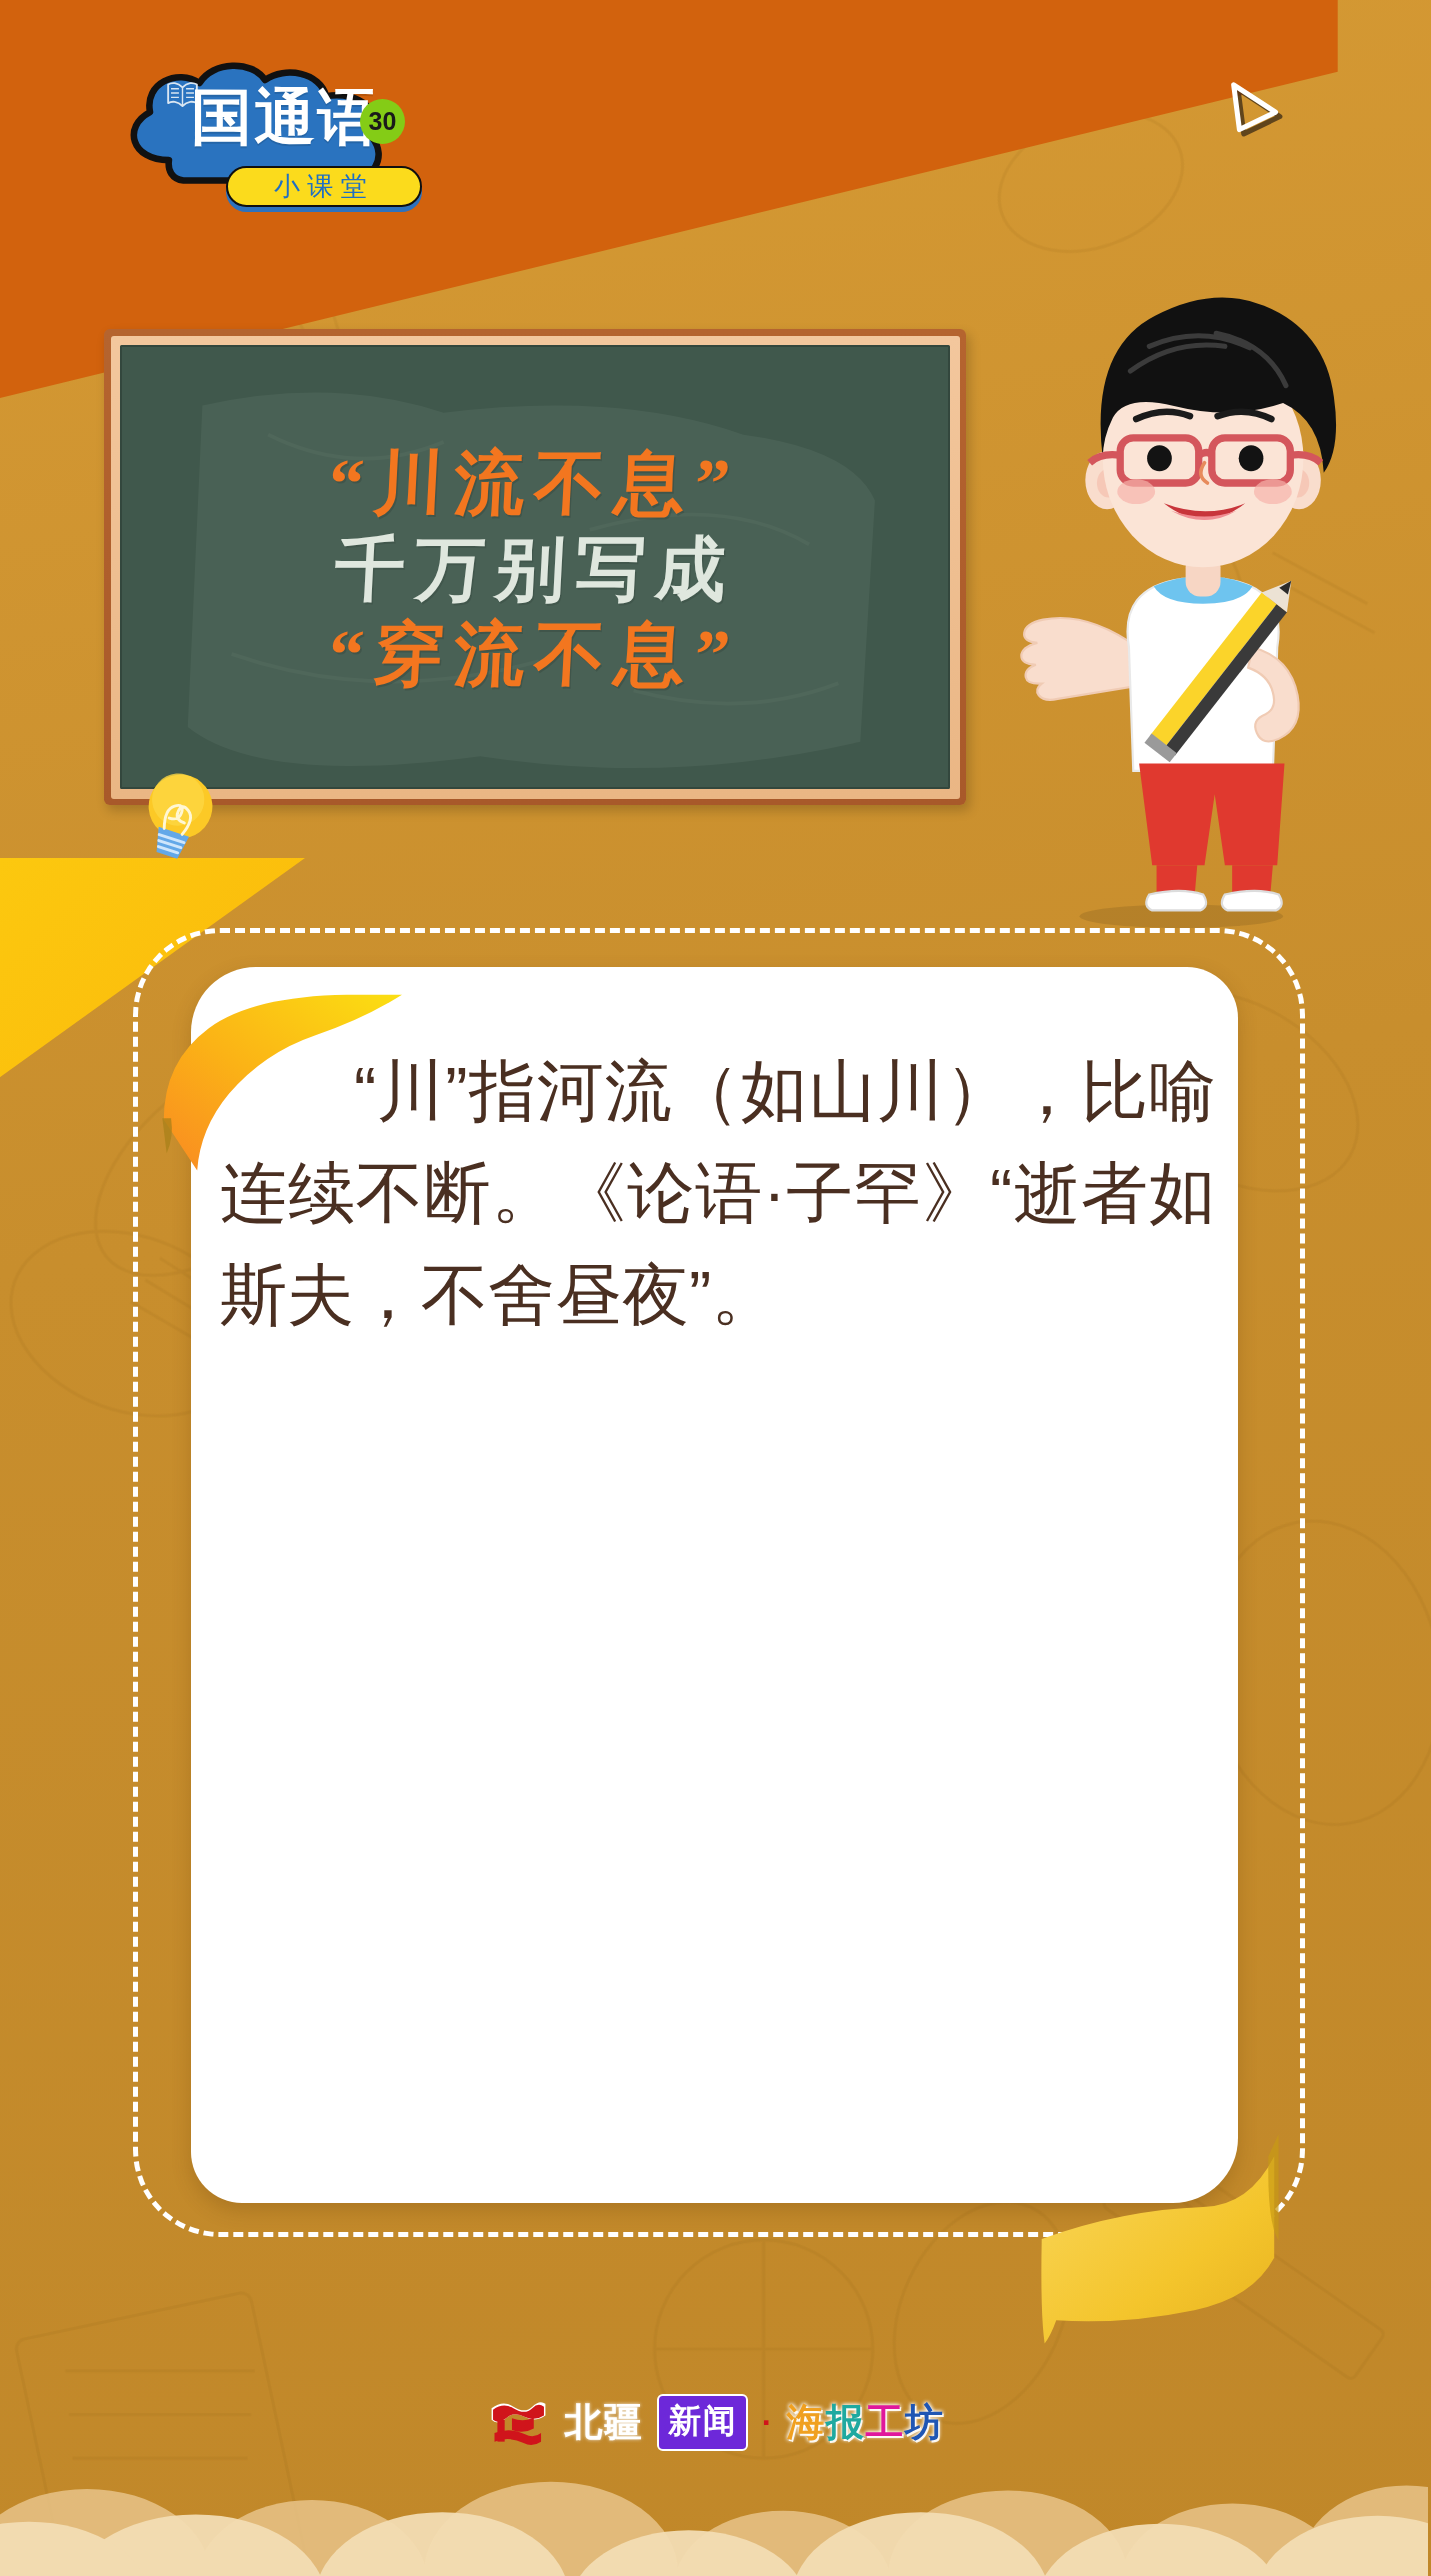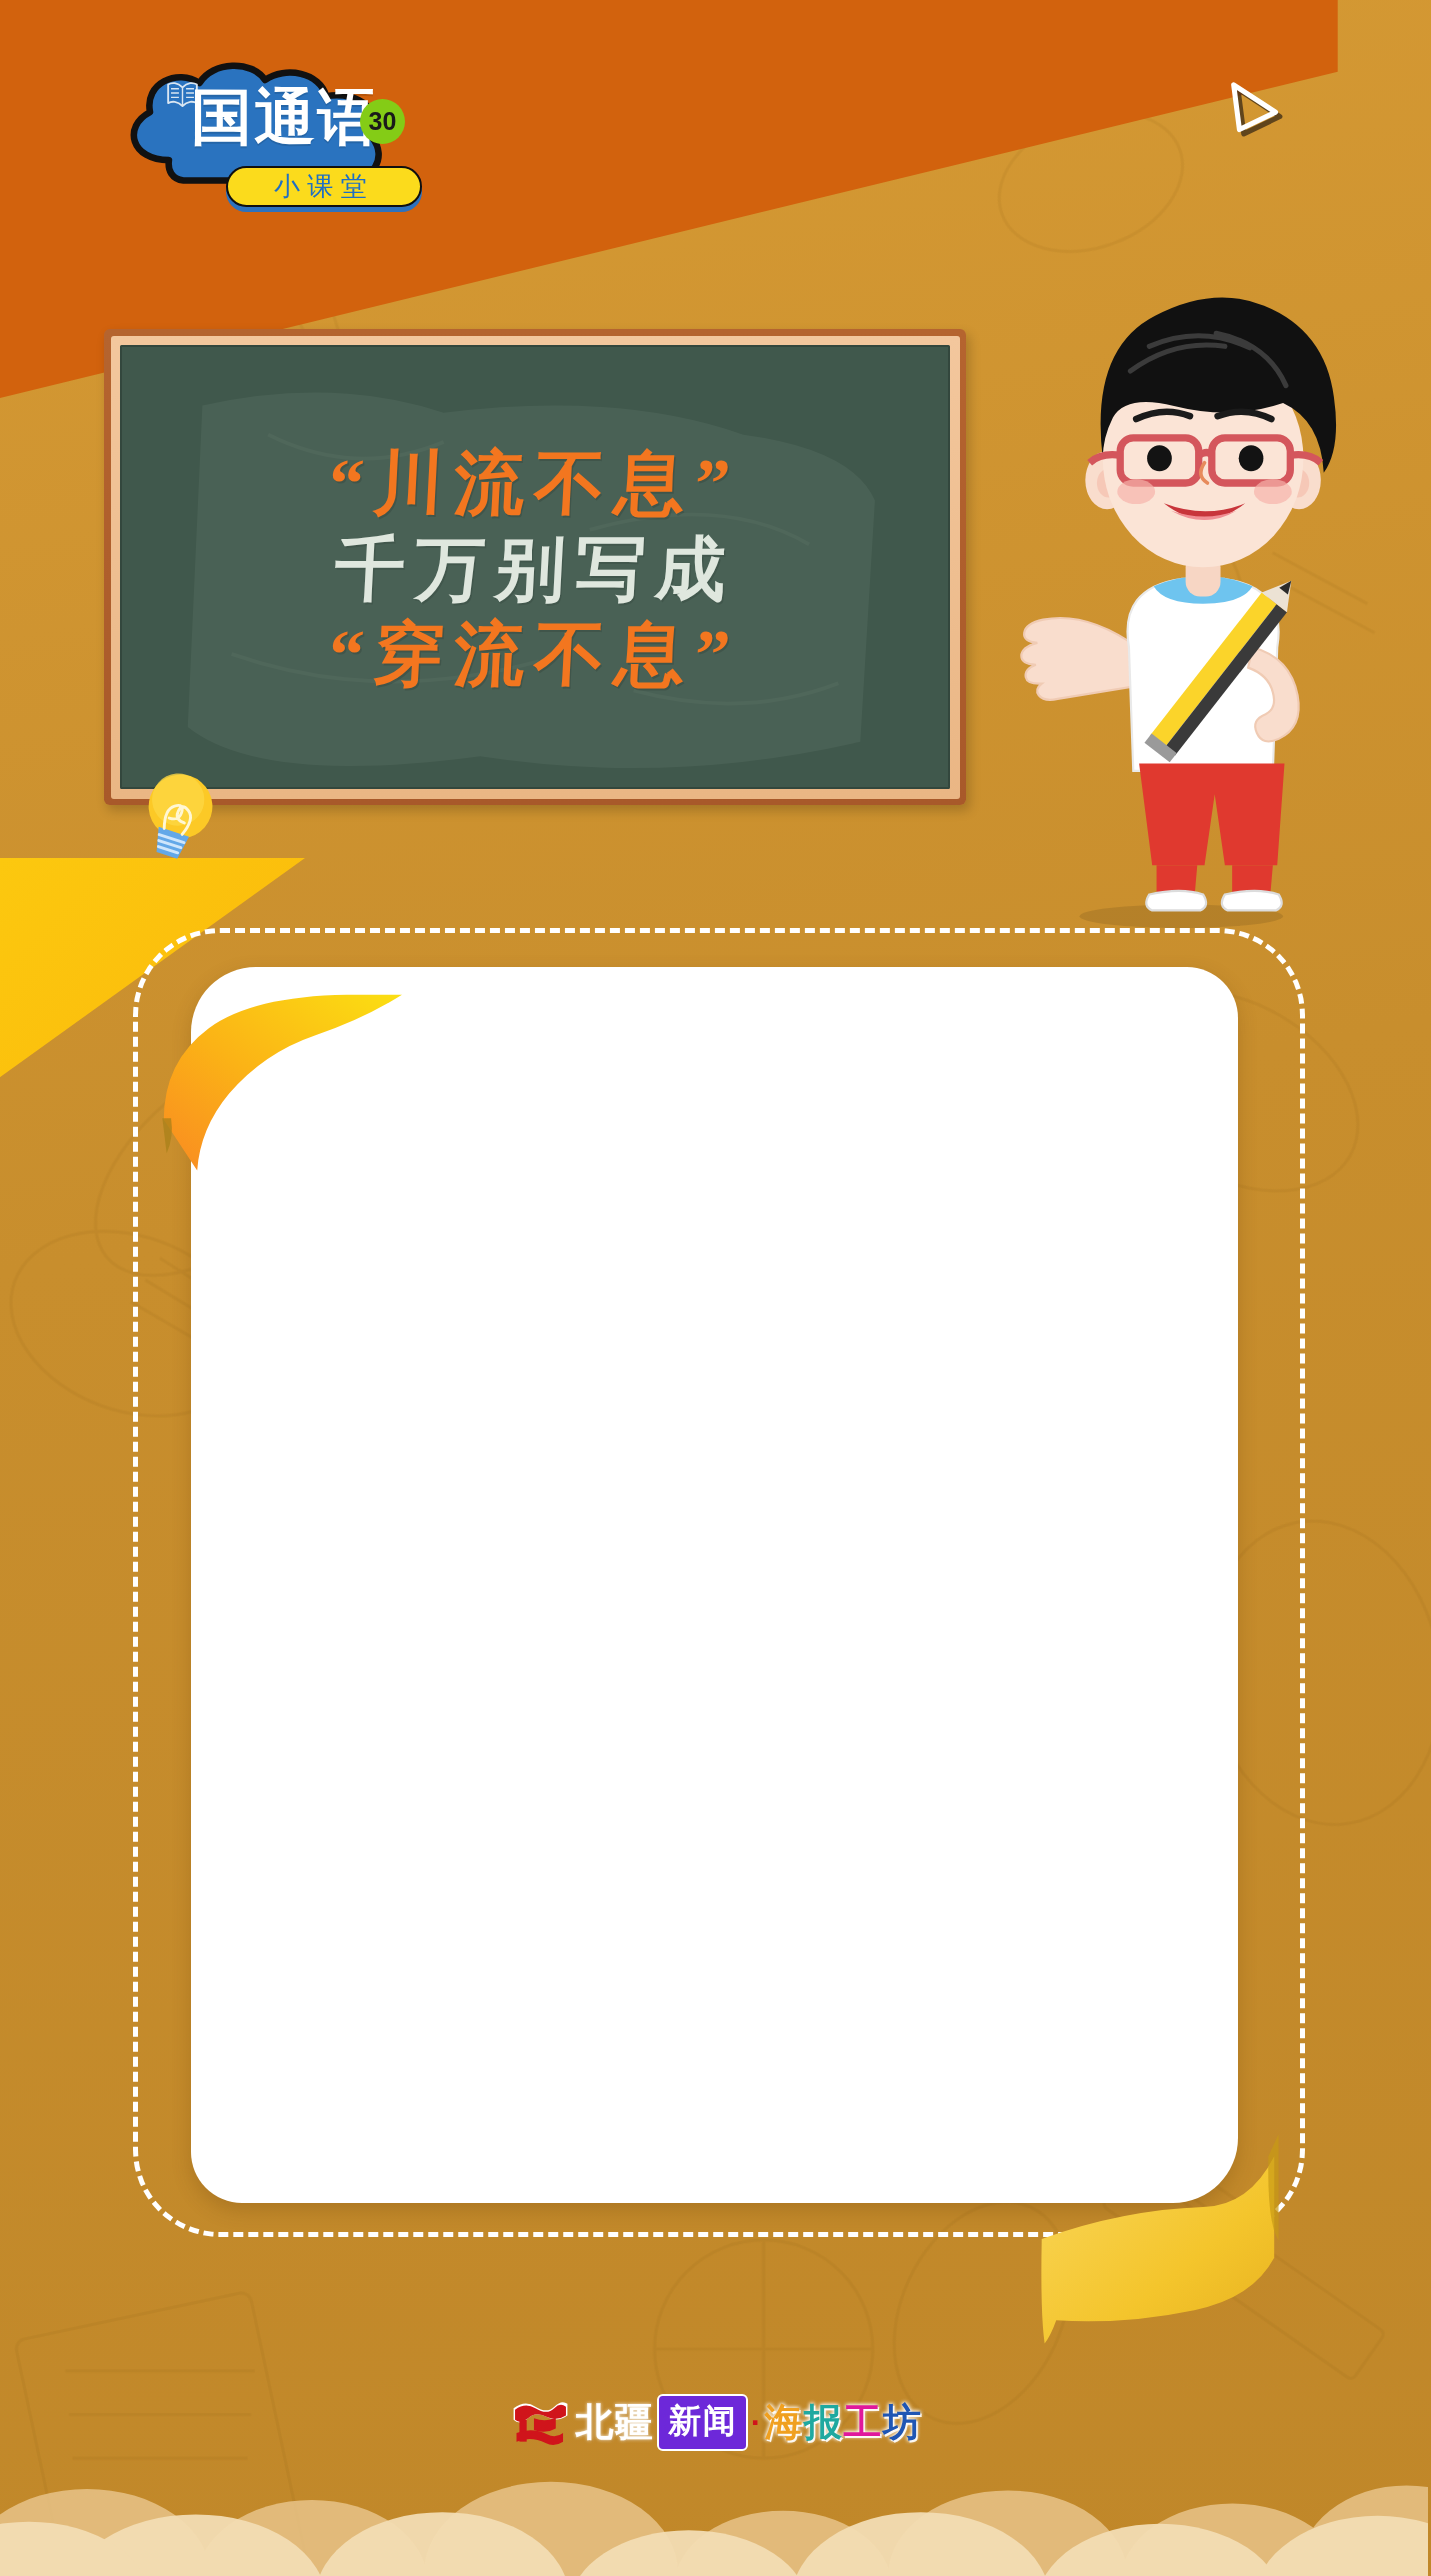--- a/index.html
+++ b/index.html
@@ -131,21 +131,21 @@
     font-size: 67px; line-height: 1.52;
     font-weight: 500; letter-spacing: 0px;
     text-align: justify;
   }
   .card-text p { text-indent: 2em; margin: 0; }
   .card-text p + p { margin-top: 10.2px; }
 
   
   .footer {
     position: absolute; left: 0; right: 0; top: 2394px;
-    display: flex; align-items: center; justify-content: center; gap: 3px;
+    display: flex; align-items: center; justify-content: center; gap: 14px;
   }
   .footer-flag { width: 63px; height: 48px; }
   .footer-bj {
     font-family: "Liberation Serif", "DejaVu Serif", serif;
     font-size: 38px; font-weight: 800; color: #ffffff;
     text-shadow: 0 0 3.6px rgba(255,255,255,.9), 1.5px 1.5px 0 rgba(180,120,30,.35);
     letter-spacing: 1.5px;
   }
   .footer-news {
     background: #6d28d9; color: #ffffff;
@@ -358,20 +358,21 @@
         <stop offset="60%" stop-color="#f4c52c"></stop>
         <stop offset="100%" stop-color="#e7b11f"></stop>
       </linearGradient>
     </defs>
     <path d="M108 150 q110 -40 222 -44 q64 -2 98 -70 l0 140 q-30 56 -110 72 q-96 20 -190 14
              q-8 22 -16 32 q-6 -42 -4 -144 Z" fill="url(#rbr)"></path>
     <path d="M420 36 l14 -30 l0 146 q-16 -24 -14 -116 Z" fill="#c79a16" opacity=".7"></path>
   </svg>
 
   <div class="card-text">
+    <p>“川”指河流（如山川），比喻连续不断。《论语·子罕》“逝者如斯夫，不舍昼夜”。</p>
   </div>
 
   <div class="footer">
     <svg class="footer-flag" viewBox="0 0 86 66">
       <path d="M6 14 q16 -12 30 -2 q16 10 26 0 q10 -10 18 -4 l0 16 q-14 10 -28 2 q-16 -8 -26 2 q-12 10 -20 2 Z" fill="#ffffff"></path>
       <path d="M8 16 q14 -10 28 -2 q16 10 26 0 q8 -8 16 -2 l0 12 q-12 8 -26 2 q-16 -8 -26 2 q-10 8 -18 2 Z" fill="#d0141b"></path>
       <path d="M14 30 l10 0 l0 30 l-10 0 Z" fill="#d0141b"></path>
       <path d="M34 28 q18 6 30 -2 l0 16 q-14 8 -30 2 Z" fill="#d0141b"></path>
       <path d="M10 48 q22 -8 42 2 q12 6 22 -2 l0 12 q-12 8 -24 2 q-20 -10 -40 -2 Z" fill="#d0141b"></path>
     </svg>

